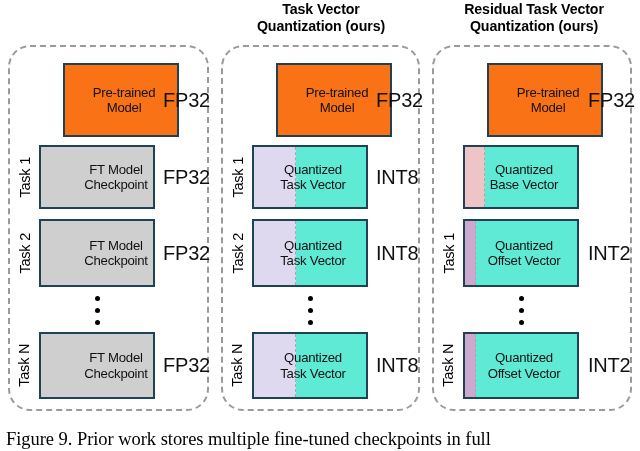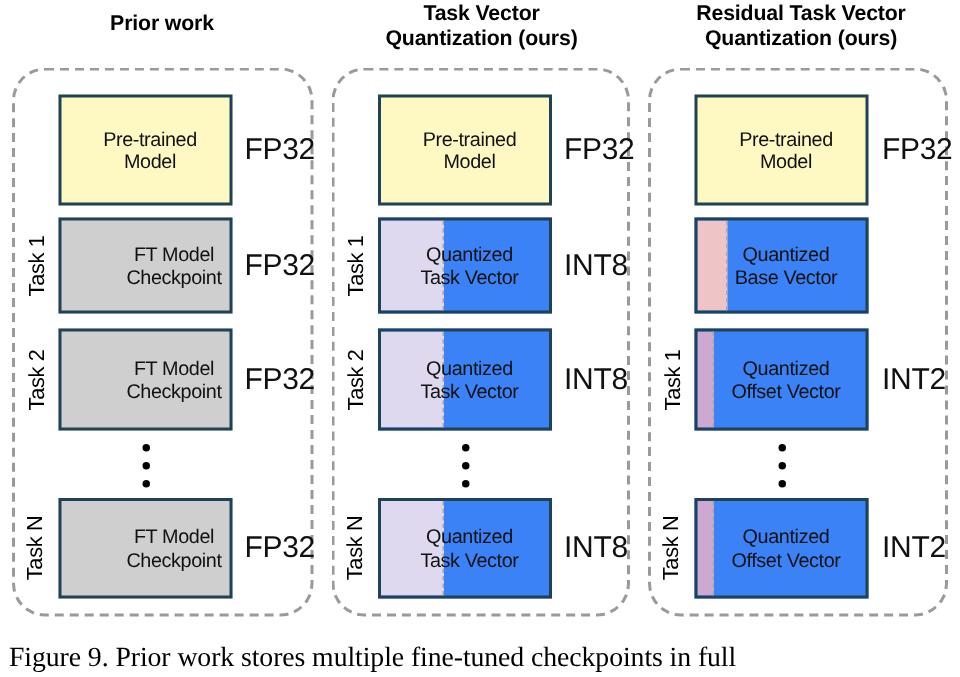--- a/index.html
+++ b/index.html
@@ -78,38 +78,38 @@
 
   
   .box {
     position: absolute;
     left: 29px;
     top: 0;
     height: 100%;
     width: 116px;
     border: 2.2px solid #1f4257;
     box-sizing: border-box;
-    background: #3b82f6;
+    background: #5eead4;
     overflow: hidden;
     display: flex;
     align-items: center;
     justify-content: center;
   }
   .box-text {
     position: relative;
     z-index: 2;
     text-align: center;
     font-size: 13.2px;
     line-height: 15.5px;
     letter-spacing: -0.25px;
     padding-left: 6px;
     color: #111;
   }
   
-  .fill-blue  { background: #fef9c3; }
+  .fill-blue  { background: #f97316; margin-left: 24px; }
   .fill-gray  { background: #cfcfcf; padding-left: 32px; }
 
   
   .strip {
     position: absolute;
     left: 0;
     top: 0;
     height: 100%;
     z-index: 1;
     border-right: 1.6px dashed #a8a8a8;
@@ -164,21 +164,20 @@
     color: #000;
     white-space: nowrap;
     overflow: hidden;
   }
 </style>
 </head>
 <body>
 
 <div class="figure-area">
 
-  <div class="col-title" id="title-prior">Prior work</div>
   <div class="col-title" id="title-tvq">Task Vector<br>Quantization (ours)</div>
   <div class="col-title" id="title-rtvq">Residual Task Vector<br>Quantization (ours)</div>
 
   <div class="panel" id="panel-prior">
 
     <div class="row" style="top:16px; height:74px;">
       <div class="box fill-blue">
         <div class="box-text">Pre-trained<br>Model</div>
       </div>
       <div class="prec">FP32</div>

